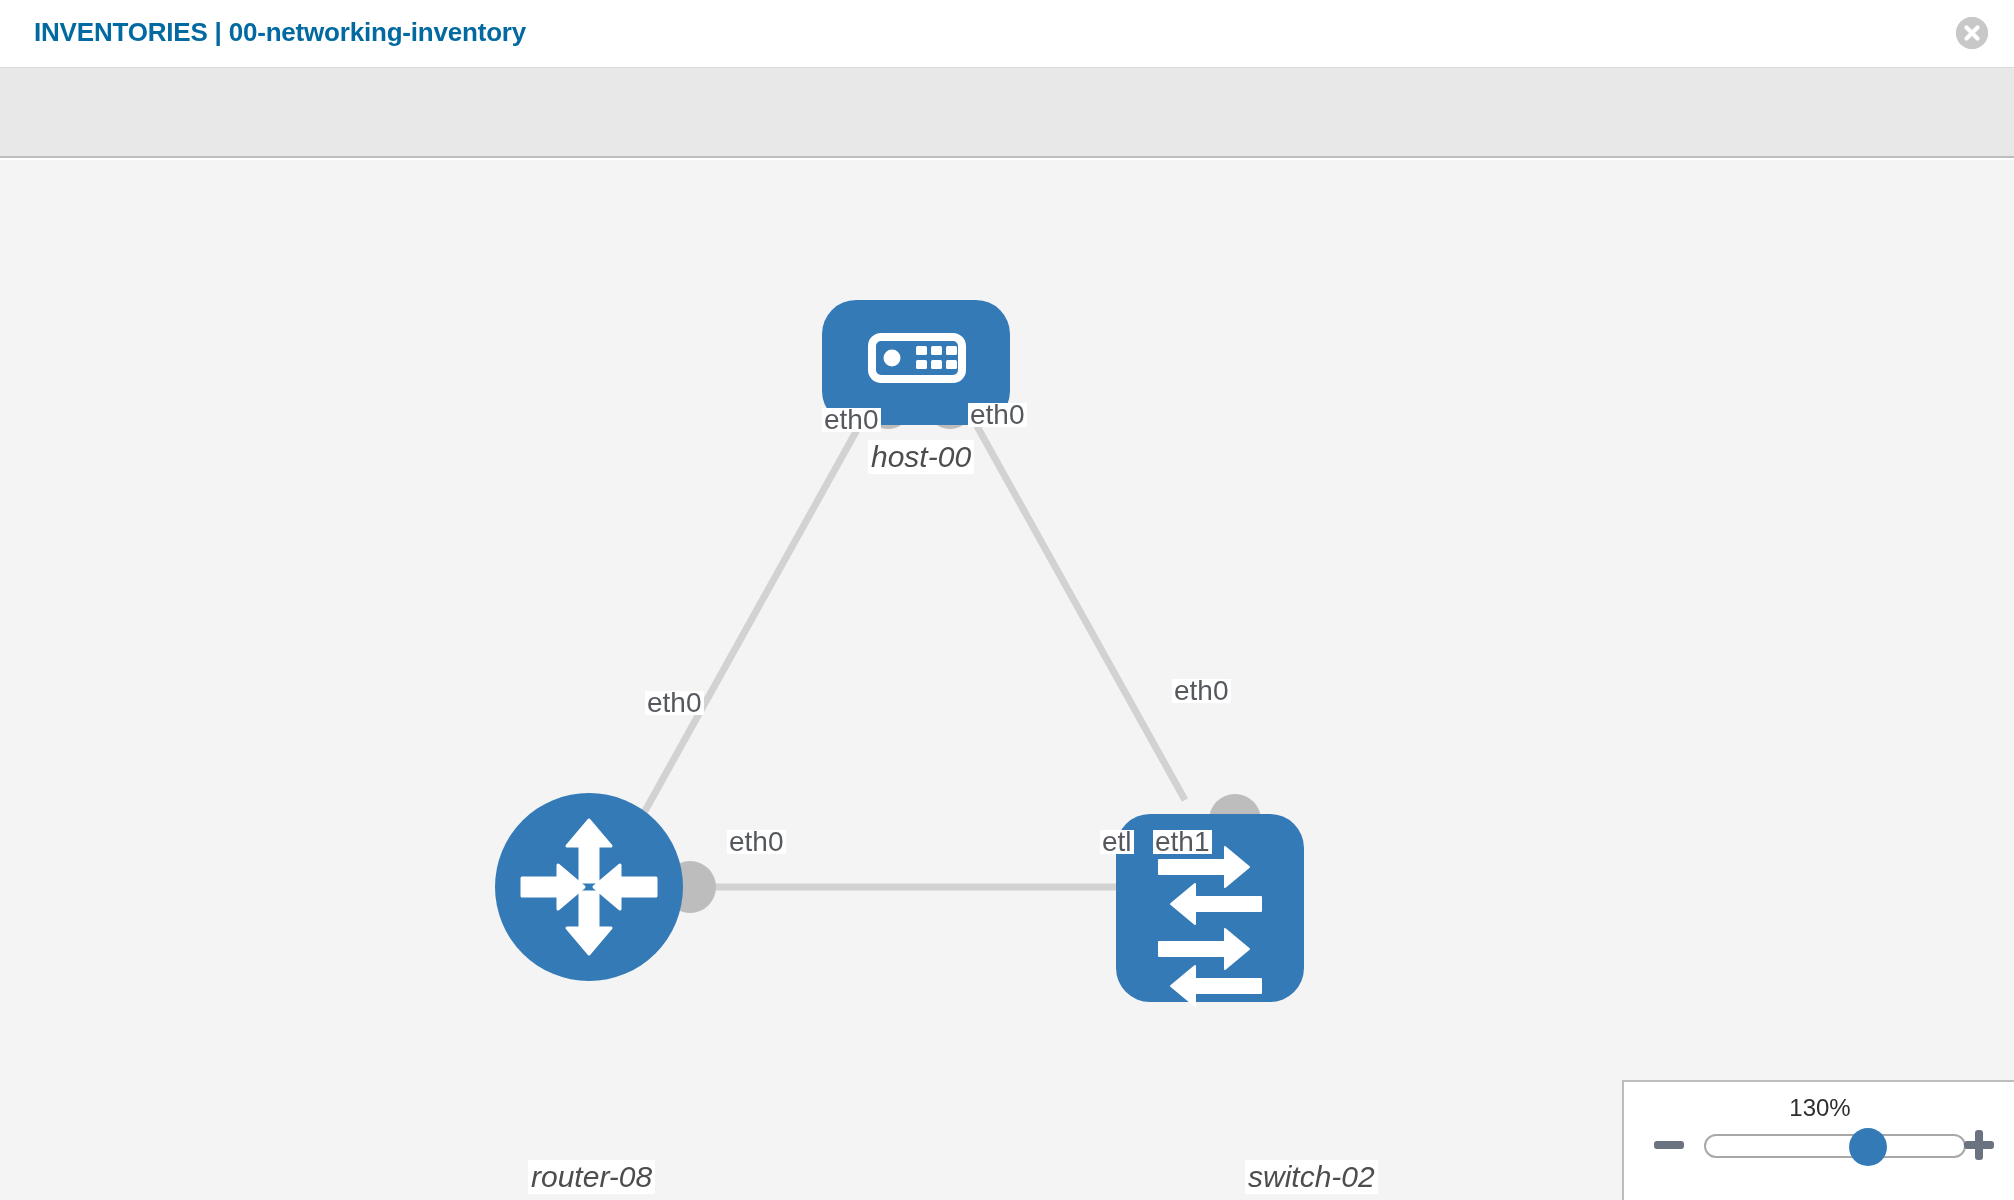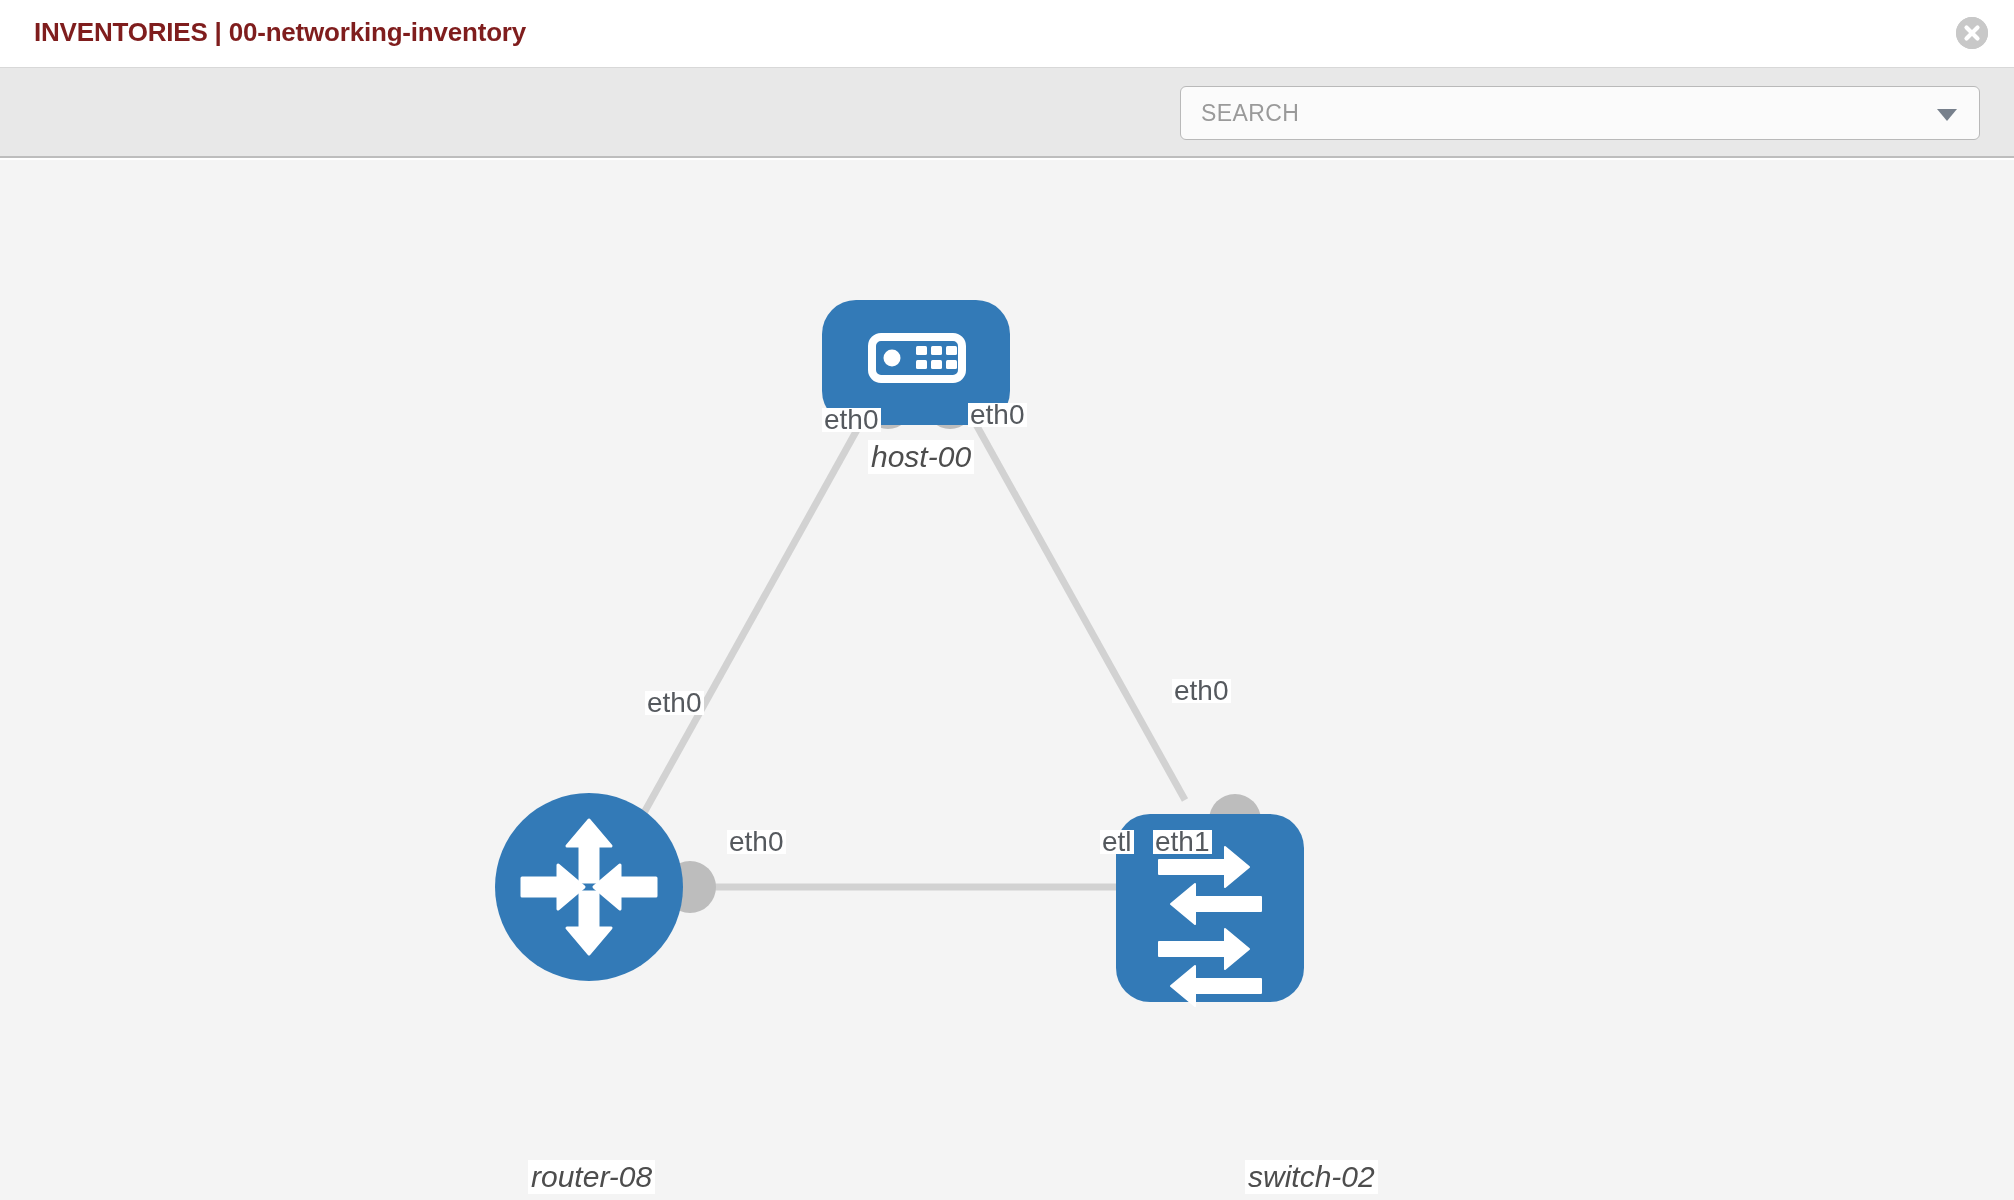--- a/index.html
+++ b/index.html
@@ -27,21 +27,21 @@
     height: 68px;
     background: #ffffff;
     border-bottom: 1px solid #d8d8d8;
   }
   .header-title {
     position: absolute;
     left: 34px;
     top: 17px;
     font-size: 26px;
     font-weight: bold;
-    color: #7f1d1d;
+    color: #0369a1;
     letter-spacing: -0.2px;
     white-space: nowrap;
   }
   .close-btn {
     position: absolute;
     right: 26px;
     top: 17px;
     width: 32px;
     height: 32px;
     border-radius: 50%;
@@ -260,24 +260,20 @@
       <svg width="46" height="46" viewBox="0 0 46 46" aria-hidden="true">
         <g fill="#77808c">
           <circle cx="15" cy="17" r="9.4" fill="none" stroke="#77808c" stroke-width="4.4"></circle>
           <rect x="22" y="14.8" width="20" height="4.4" rx="1"></rect>
           <rect x="31.5" y="19" width="4.2" height="7.5" rx="1"></rect>
           <rect x="38.5" y="19" width="4.2" height="10.5" rx="1"></rect>
         </g>
       </svg>
     </div>
 
-    <div class="search-select">
-      <span class="sel-label">SEARCH</span>
-      <span class="caret"></span>
-    </div>
   </div>
 
   <div class="canvas">
 
     <svg class="graph" viewBox="0 0 2014 1040">
 
       <g stroke="#d2d2d2" stroke-width="7" fill="none">
         <line x1="878" y1="232" x2="640" y2="660"></line>
         <line x1="958" y1="232" x2="1185" y2="640"></line>
         <line x1="672" y1="727" x2="1175" y2="727"></line>
@@ -348,14 +344,22 @@
 
     <div class="edge-label" style="left:1100px; top:670px;">etl</div>
 
     <div class="edge-label" style="left:1153px; top:670px;">eth1</div>
 
     <div class="node-label" style="left:528px; top:1000px;">router-08</div>
 
     <div class="node-label" style="left:1245px; top:1000px;">switch-02</div>
   </div>
 
+  <div class="zoom-panel">
+    <div class="zoom-pct">130%</div>
+    <div class="zoom-minus"></div>
+    <div class="zoom-track">
+      <div class="zoom-thumb" id="zoom-thumb" style="left: 143px;"></div>
+    </div>
+    <div class="zoom-plus"></div>
+  </div>
 
 </div>
 
 </body></html>

